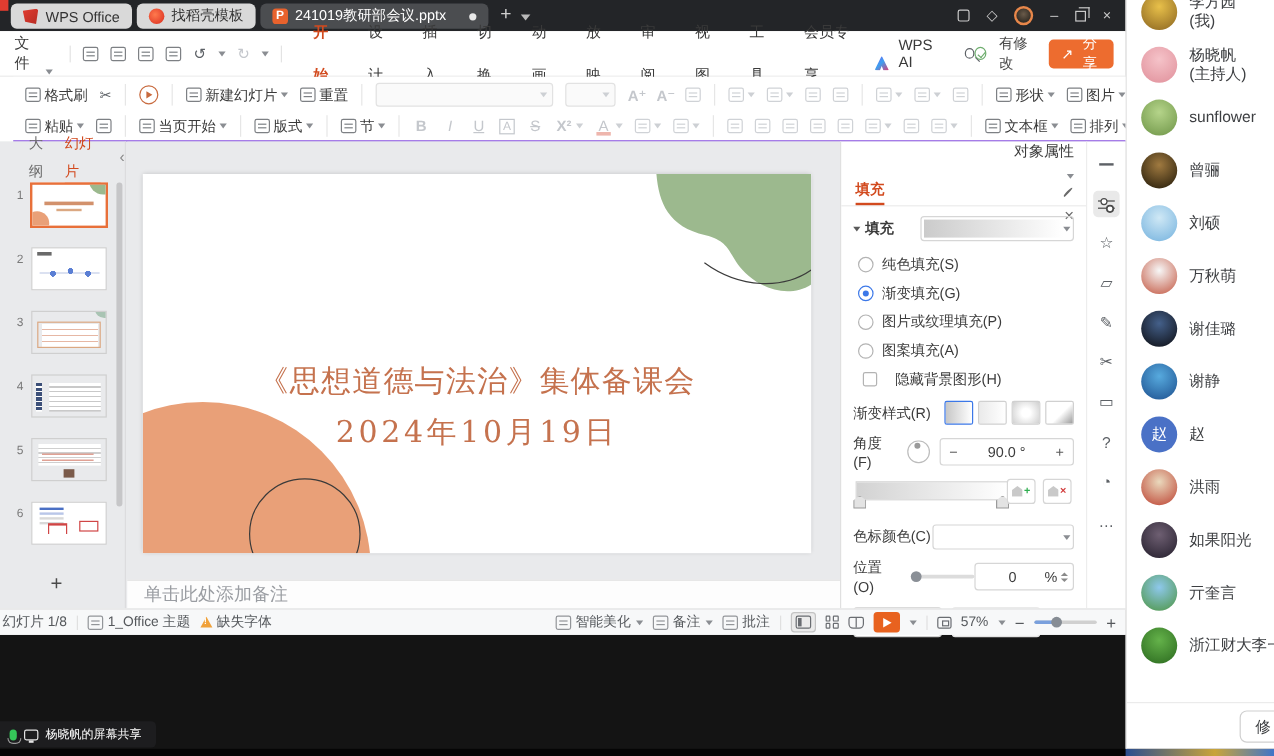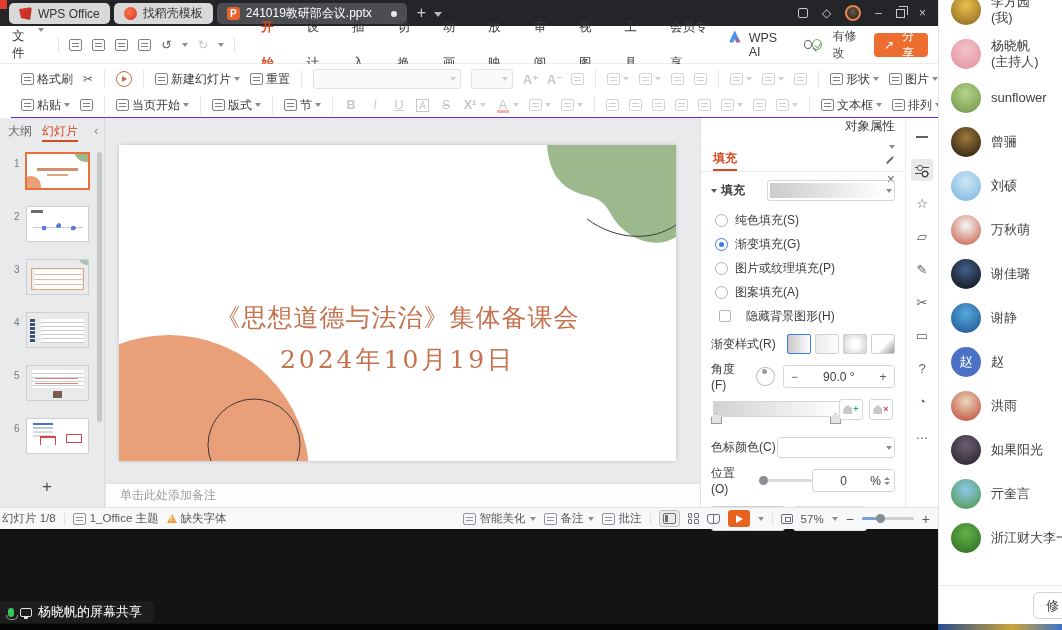--- a/index.html
+++ b/index.html
@@ -26,21 +26,21 @@
   .tabchev{width:0;height:0;border-left:4px solid transparent;border-right:4px solid transparent;border-top:5px solid #b9b9b9;margin:0 0 9px 4px;}
   .winctl{margin-left:auto;display:flex;align-items:center;gap:14px;height:26px;padding-right:12px;}
   .wic{color:#c9c9c9;font-size:12px;line-height:1;}
   .i-sq{width:10px;height:10px;border:1.2px solid #c9c9c9;border-radius:2px;display:inline-block;}
   .i-dsq{width:9px;height:9px;border:1.2px solid #c9c9c9;display:inline-block;position:relative;}
   .i-dsq::after{content:"";position:absolute;left:2px;top:-4px;width:8px;height:8px;border-top:1.2px solid #c9c9c9;border-right:1.2px solid #c9c9c9;}
   .avatar-ring{width:16px;height:16px;border-radius:50%;border:2px solid #e8874a;background:radial-gradient(circle at 50% 40%,#6a5b4a,#1d1a16);}
 
   
   .menubar{position:absolute;left:0;top:26px;width:938px;height:38px;background:#fff;display:flex;align-items:center;border-bottom:1px solid #ececec;font-size:12.5px;color:#3a3a3a;}
-  .file{display:flex;align-items:flex-start;gap:4px;padding:0 10px 0 12px;}
+  .file{display:flex;align-items:flex-end;gap:4px;padding:0 10px 0 12px;}
   .mdiv{width:1px;height:14px;background:#e3e3e3;margin:0 4px;}
   .qicons{display:flex;align-items:center;gap:10px;padding:0 6px;color:#5d6océ166;}
   .qic{color:#5d6166;display:flex;align-items:center;}
   .mini{width:13px;height:12px;border:1px solid currentColor;border-radius:2px;position:relative;display:inline-block;opacity:.8;}
   .mini::after{content:"";position:absolute;left:2px;right:2px;top:3px;height:1px;background:currentColor;box-shadow:0 3px 0 currentColor;}
   .menu-items{display:flex;align-items:center;gap:0;margin-left:10px;}
   .mitem{padding:0 12px;line-height:36px;position:relative;cursor:default;}
   .mitem.active{color:var(--active-tab-underline);font-weight:bold;}
   .mitem.active::after{content:"";position:absolute;left:12px;right:12px;bottom:4px;height:2px;background:var(--active-tab-underline);}
   .aimark{width:13px;height:12px;border-radius:2px;background:linear-gradient(135deg,#7b5bf5,#3c9ff0 45%,#e4396f);clip-path:polygon(50% 0,100% 100%,62% 100%,50% 70%,38% 100%,0 100%);display:inline-block;margin-right:4px;}
@@ -71,21 +71,21 @@
   .letter.cb{border:1px solid currentColor;font-weight:normal;font-size:10px;line-height:11px;width:13px;height:13px;}
   .letter.fc{position:relative;font-weight:normal;}
   .letter.fc::after{content:"";position:absolute;left:1px;right:1px;bottom:-1px;height:3px;background:#e07a6a;opacity:.55;}
   .g{font-size:12px;}
 
   
   .workspace{position:absolute;left:0;top:118px;width:938px;height:389px;background:#e9eaec;}
 
   
   .lpanel{position:absolute;left:0;top:0;width:105px;height:389px;background:#e9eaec;border-right:1px solid #dcdcde;}
-  .ltabs{display:flex;align-items:center;height:25px;font-size:12px;color:#6a6a6a;padding-left:8px;gap:10px;}
+  .ltabs{display:flex;align-items:center;height:25px;font-size:12px;color:#6a6a6a;padding-left:24px;gap:10px;}
   .ltab{position:relative;line-height:24px;}
   .ltab.active{color:var(--active-tab-underline);}
   .ltab.active::after{content:"";position:absolute;left:0;right:0;bottom:1px;height:2px;background:var(--active-tab-underline);}
   .lcollapse{margin-left:6px;color:#8a8a8a;font-size:13px;}
   .thumbs{position:absolute;left:0;top:30px;width:96px;}
   .thumb{position:relative;height:53px;}
   .tnum{position:absolute;left:14px;top:10px;font-size:10px;color:#7a7a7a;}
   .tbox{position:absolute;left:26px;top:5px;width:63px;height:36px;background:#fff;border:1px solid #cfcfcf;overflow:hidden;}
   .thumb.sel .tbox{border:2px solid #e8703a;left:25px;top:4px;width:65px;height:38px;}
   .k-title .th1{position:absolute;left:16%;right:16%;top:40%;height:3px;background:#d2916c;}
@@ -115,21 +115,21 @@
 
   
   .editor{position:absolute;left:106px;top:0;width:594px;height:365px;background:#e9eaec;}
   .slide{position:absolute;left:13px;top:27px;width:557px;height:316px;background:#fff;box-shadow:0 0 4px rgba(0,0,0,.18);overflow:hidden;}
   .slide svg{position:absolute;left:0;top:0;}
   .slide-title{position:absolute;left:0;right:0;top:156px;text-align:center;font-family:"DejaVu Serif","Liberation Serif",serif;
     font-size:25px;color:var(--slide-title-color);letter-spacing:1px;}
   .slide-date{position:absolute;left:0;right:0;top:198px;text-align:center;font-family:"DejaVu Serif","Liberation Serif",serif;
     font-size:25px;color:var(--slide-title-color);letter-spacing:3px;}
   .notesbar{position:absolute;left:106px;top:365px;width:594px;height:24px;background:#fdfdfd;border-top:1px solid #e2e2e2;
-    font-size:12px;color:#9a9da2;display:flex;align-items:center;padding-left:14px;}
+    font-size:15px;color:#9a9da2;display:flex;align-items:center;padding-left:14px;}
 
   
   .props{position:absolute;left:700px;top:0;width:205px;height:389px;background:#fff;border-left:1px solid #e0e0e0;font-size:12px;color:#3c3c3c;}
   .phead{display:flex;align-items:flex-end;height:28px;padding:0 10px;gap:10px;flex-direction:column;}
   .ptitle{font-size:12.5px;}
   .pinic{margin-left:auto;width:10px;height:10px;border:1.3px solid #6a6a6a;border-radius:50% 50% 50% 0;transform:rotate(-45deg);}
   .pclose{color:#6a6a6a;font-size:14px;margin-left:10px;}
   .ptabs{height:26px;border-bottom:1px solid #ececec;display:flex;padding-left:12px;}
   .ptab{color:var(--active-tab-underline);position:relative;line-height:24px;font-weight:bold;}
   .ptab::after{content:"";position:absolute;left:0;right:0;bottom:0;height:2px;background:var(--active-tab-underline);}
@@ -207,21 +207,21 @@
   .playbtn{width:22px;height:17px;background:#e8621f;border-radius:3px;border:none;position:relative;}
   .playbtn::after{content:"";position:absolute;left:8px;top:4.5px;width:0;height:0;border-left:7px solid #fff;border-top:4px solid transparent;border-bottom:4px solid transparent;}
   .fitic{width:12px;height:10px;border:1px solid #6a6d72;border-radius:2px;position:relative;}
   .fitic::after{content:"";position:absolute;left:3px;top:2.5px;width:4px;height:3px;border:1px solid #6a6d72;}
   .zslider{width:52px;height:3px;background:#d0d0d0;border-radius:2px;position:relative;}
   .zslider::before{content:"";position:absolute;left:0;width:18px;height:3px;background:#7aa0dd;border-radius:2px;}
   .zknob{position:absolute;left:14px;top:-3px;width:9px;height:9px;border-radius:50%;background:#868c94;}
   .zpm{font-size:14px;color:#55585c;line-height:1;}
 
   
-  .sharepill{position:absolute;left:0;top:601px;height:22px;background:#1d1d1f;color:#fff;font-size:13px;
+  .sharepill{position:absolute;left:0;top:601px;height:22px;background:#1d1d1f;color:#fff;font-size:10px;
     display:flex;align-items:center;gap:6px;padding:0 12px 0 8px;border-radius:0 4px 4px 0;}
   .micic{width:6px;height:9px;background:var(--mic-green);border-radius:3px;position:relative;}
   .micic::after{content:"";position:absolute;left:-2px;bottom:-3px;width:10px;height:4px;border:1px solid #9a9a9a;border-top:none;border-radius:0 0 5px 5px;}
   .scrnic{width:12px;height:9px;border:1.2px solid #e3e3e3;border-radius:2px;position:relative;}
   .scrnic::after{content:"";position:absolute;left:3px;bottom:-3px;width:4px;height:2px;background:#e3e3e3;}
   .taskbar{position:absolute;left:0;top:624px;width:1062px;height:6px;background:#050505;}
   .taskbar .tcolor{position:absolute;right:0;width:124px;height:6px;background:linear-gradient(90deg,#2a4d8f,#c9a43a 60%,#3f74c9);}
 
   
   .ppl{position:absolute;left:938px;top:0;width:124px;height:624px;background:#fff;border-left:1px solid #e3e3e3;overflow:hidden;}

